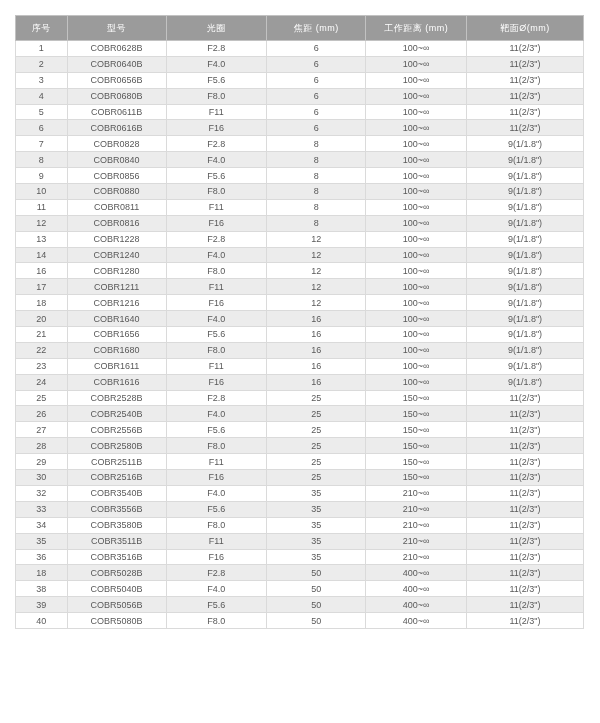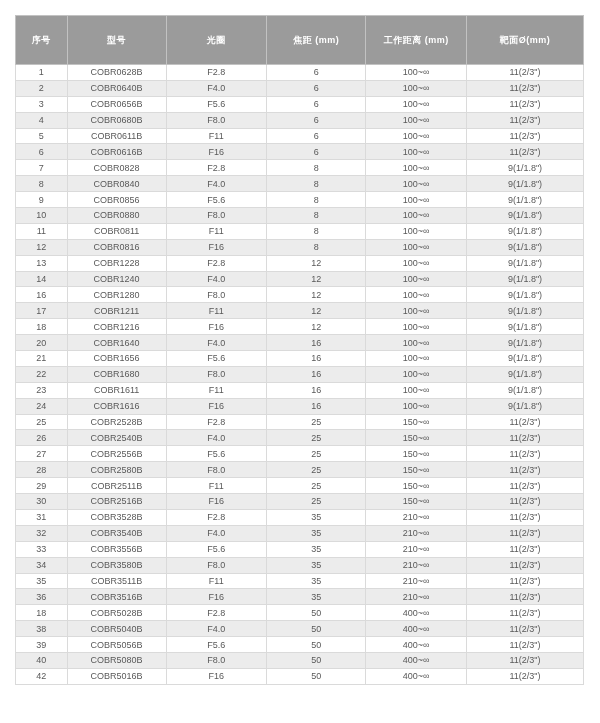--- a/index.html
+++ b/index.html
@@ -25,24 +25,24 @@
   table.spec-table col.c1 { width: 17.4%; }
   table.spec-table col.c2 { width: 17.7%; }
   table.spec-table col.c3 { width: 17.5%; }
   table.spec-table col.c4 { width: 17.7%; }
   table.spec-table col.c5 { width: 20.6%; }
   table.spec-table th {
     height: 24px;
     background: var(--header-bg, #9b9b9b);
     color: var(--header-text, #ffffff);
     font-size: 9px;
-    font-weight: bold;
+    font-weight: normal;
     text-align: center;
     border: 1px solid var(--header-border, #c2c2c2);
-    padding: 12px;
+    padding: 0;
     letter-spacing: 0.5px;
   }
   table.spec-table td {
     height: 14.9px;
     font-size: 9px;
     color: var(--body-text, #595959);
     text-align: center;
     vertical-align: middle;
     border: 1px solid var(--border, #dadada);
     padding: 0;
@@ -296,28 +296,20 @@
         </tr>
         <tr>
           <td>30</td>
           <td>COBR2516B</td>
           <td>F16</td>
           <td>25</td>
           <td>150~∞</td>
           <td>11(2/3")</td>
         </tr>
         <tr>
-          <td>31</td>
-          <td>COBR3528B</td>
-          <td>F2.8</td>
-          <td>35</td>
-          <td>210~∞</td>
-          <td>11(2/3")</td>
-        </tr>
-        <tr>
           <td>32</td>
           <td>COBR3540B</td>
           <td>F4.0</td>
           <td>35</td>
           <td>210~∞</td>
           <td>11(2/3")</td>
         </tr>
         <tr>
           <td>33</td>
           <td>COBR3556B</td>
@@ -371,27 +363,19 @@
           <td>COBR5056B</td>
           <td>F5.6</td>
           <td>50</td>
           <td>400~∞</td>
           <td>11(2/3")</td>
         </tr>
         <tr>
           <td>40</td>
           <td>COBR5080B</td>
           <td>F8.0</td>
-          <td>50</td>
-          <td>400~∞</td>
-          <td>11(2/3")</td>
-        </tr>
-        <tr>
-          <td>42</td>
-          <td>COBR5016B</td>
-          <td>F16</td>
           <td>50</td>
           <td>400~∞</td>
           <td>11(2/3")</td>
         </tr>
       </tbody>
   </table>
 </div>
 
 </body></html>

